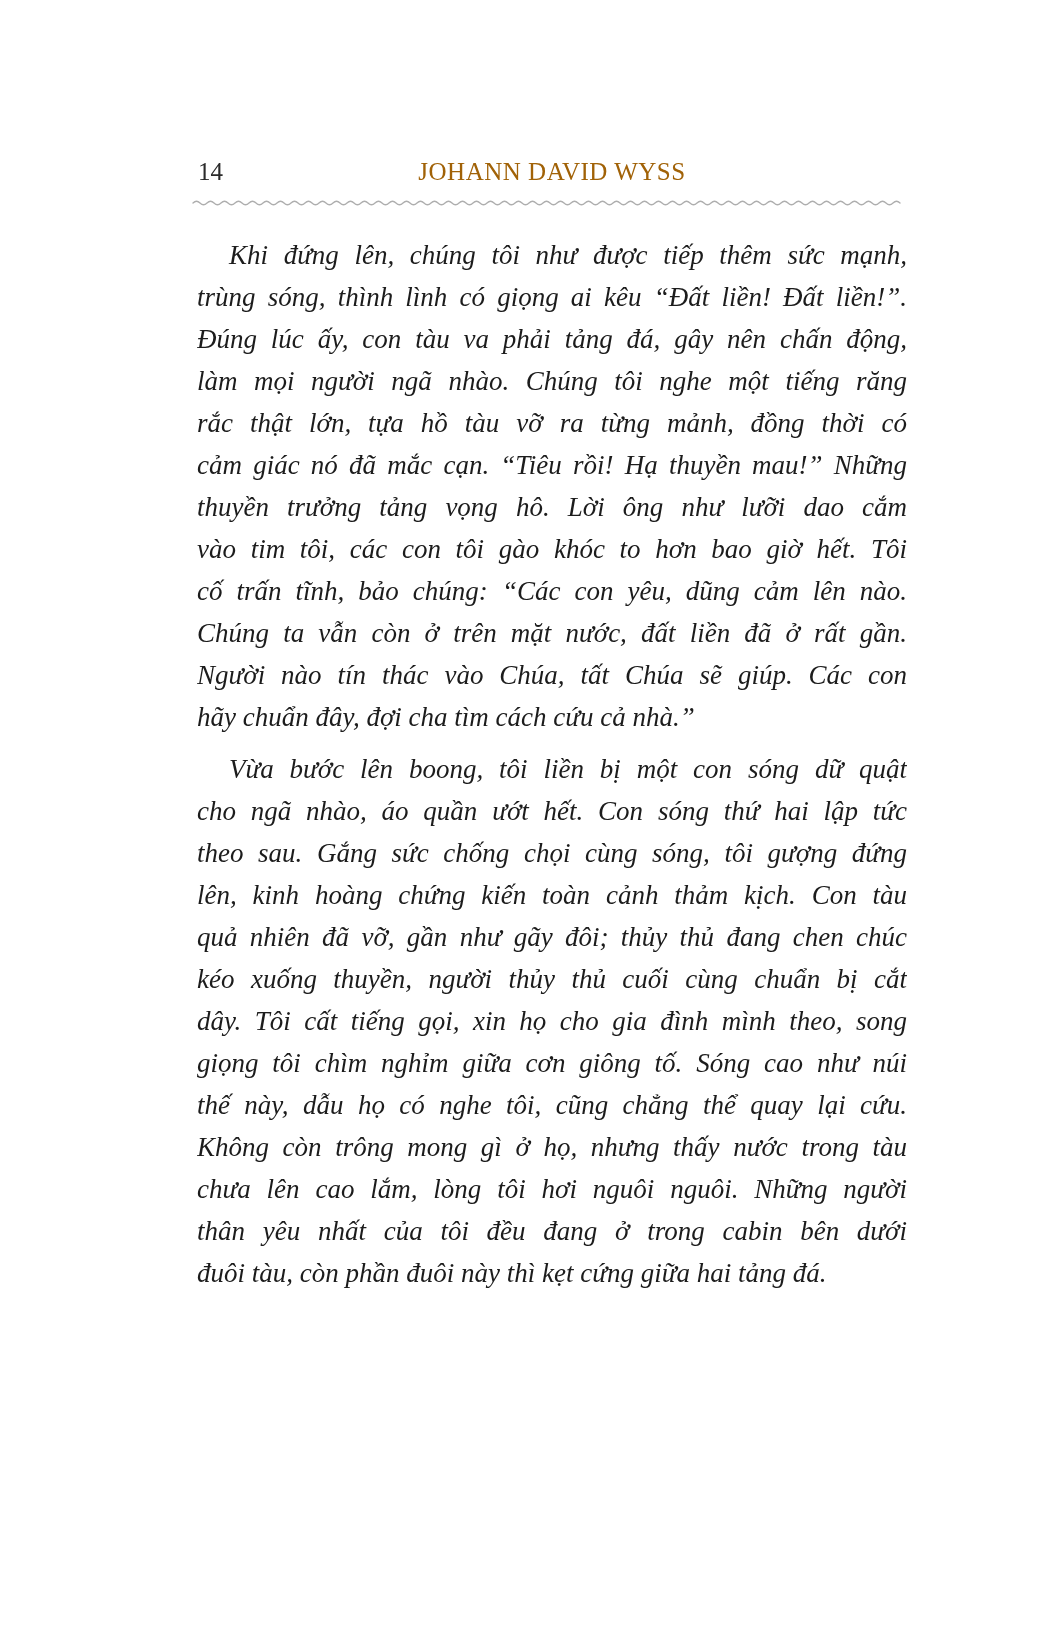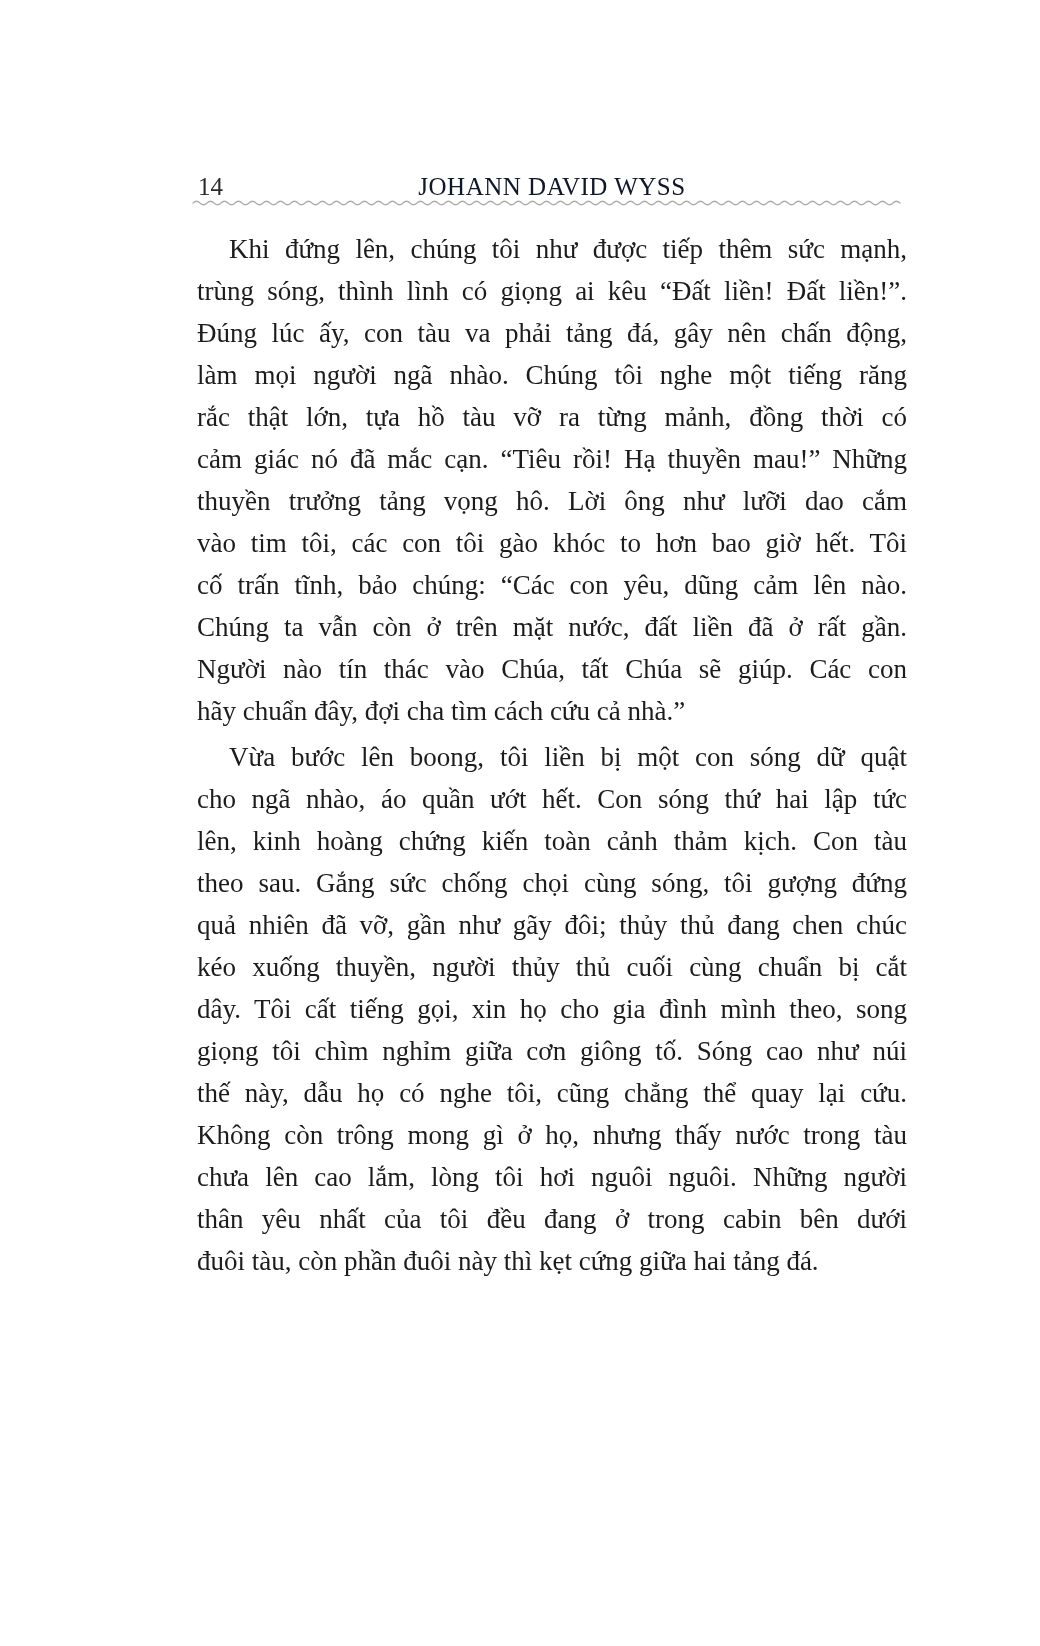--- a/index.html
+++ b/index.html
@@ -17,40 +17,39 @@
   .book-page {
     position: absolute;
     inset: 0;
   }
   .page-header {
     position: absolute;
     left: 197px;
     top: 158px;
     width: 710px;
     height: 30px;
-    margin-top: 15px;
   }
   .page-number {
     position: absolute;
     left: 1px;
     top: 0;
     font-size: 25px;
     line-height: 28px;
     color: #2b2b2b;
   }
   .running-title {
     position: absolute;
     left: 0;
     top: 0;
     width: 100%;
     text-align: center;
     font-size: 25px;
     line-height: 28px;
     letter-spacing: 0.5px;
-    color: #0f172a;
+    color: #a16207;
     white-space: nowrap;
   }
   .divider-wave {
     position: absolute;
     left: 192px;
     top: 197px;
     width: 713px;
     height: 10px;
     display: block;
   }
@@ -59,21 +58,22 @@
     left: 197px;
     top: 224px;
     width: 710px;
     color: #1c1c1c;
   }
   .paragraph {
     margin: 0;
     padding: 0;
   }
   .paragraph + .paragraph {
-    margin-top: 4px;
+    margin-top: 10px;
+    font-style: italic;
   }
   .line {
     height: 42px;
     line-height: 42px;
     font-size: 27px;
     text-align: justify;
     text-align-last: justify;
     overflow: hidden;
     white-space: normal;
   }
@@ -114,22 +114,22 @@
       <div class="line">vào tim tôi, các con tôi gào khóc to hơn bao giờ hết. Tôi</div>
       <div class="line">cố trấn tĩnh, bảo chúng: “Các con yêu, dũng cảm lên nào.</div>
       <div class="line">Chúng ta vẫn còn ở trên mặt nước, đất liền đã ở rất gần.</div>
       <div class="line">Người nào tín thác vào Chúa, tất Chúa sẽ giúp. Các con</div>
       <div class="line last">hãy chuẩn đây, đợi cha tìm cách cứu cả nhà.”</div>
     </div>
 
     <div class="paragraph">
       <div class="line first">Vừa bước lên boong, tôi liền bị một con sóng dữ quật</div>
       <div class="line">cho ngã nhào, áo quần ướt hết. Con sóng thứ hai lập tức</div>
+      <div class="line">theo sau. Gắng sức chống chọi cùng sóng, tôi gượng đứng</div>
       <div class="line">lên, kinh hoàng chứng kiến toàn cảnh thảm kịch. Con tàu</div>
-      <div class="line">theo sau. Gắng sức chống chọi cùng sóng, tôi gượng đứng</div>
       <div class="line">quả nhiên đã vỡ, gần như gãy đôi; thủy thủ đang chen chúc</div>
       <div class="line">kéo xuống thuyền, người thủy thủ cuối cùng chuẩn bị cắt</div>
       <div class="line">dây. Tôi cất tiếng gọi, xin họ cho gia đình mình theo, song</div>
       <div class="line">giọng tôi chìm nghỉm giữa cơn giông tố. Sóng cao như núi</div>
       <div class="line">thế này, dẫu họ có nghe tôi, cũng chẳng thể quay lại cứu.</div>
       <div class="line">Không còn trông mong gì ở họ, nhưng thấy nước trong tàu</div>
       <div class="line">chưa lên cao lắm, lòng tôi hơi nguôi nguôi. Những người</div>
       <div class="line">thân yêu nhất của tôi đều đang ở trong cabin bên dưới</div>
       <div class="line last">đuôi tàu, còn phần đuôi này thì kẹt cứng giữa hai tảng đá.</div>
     </div>

